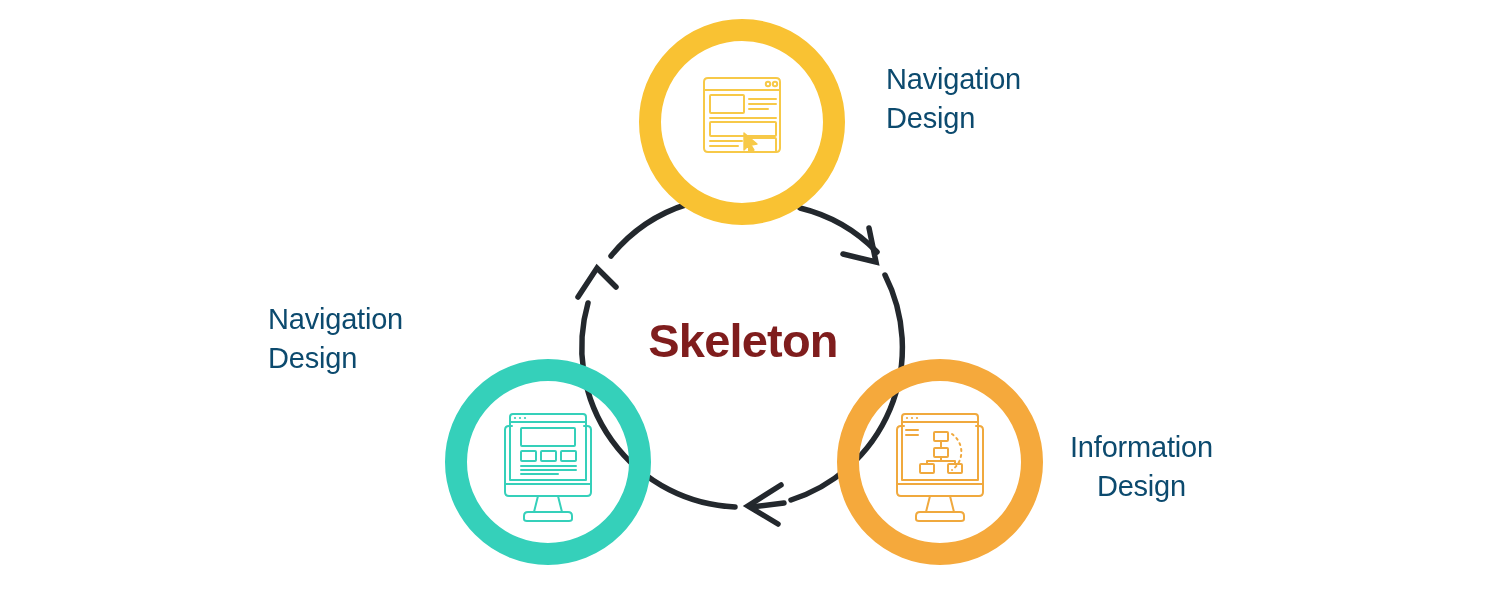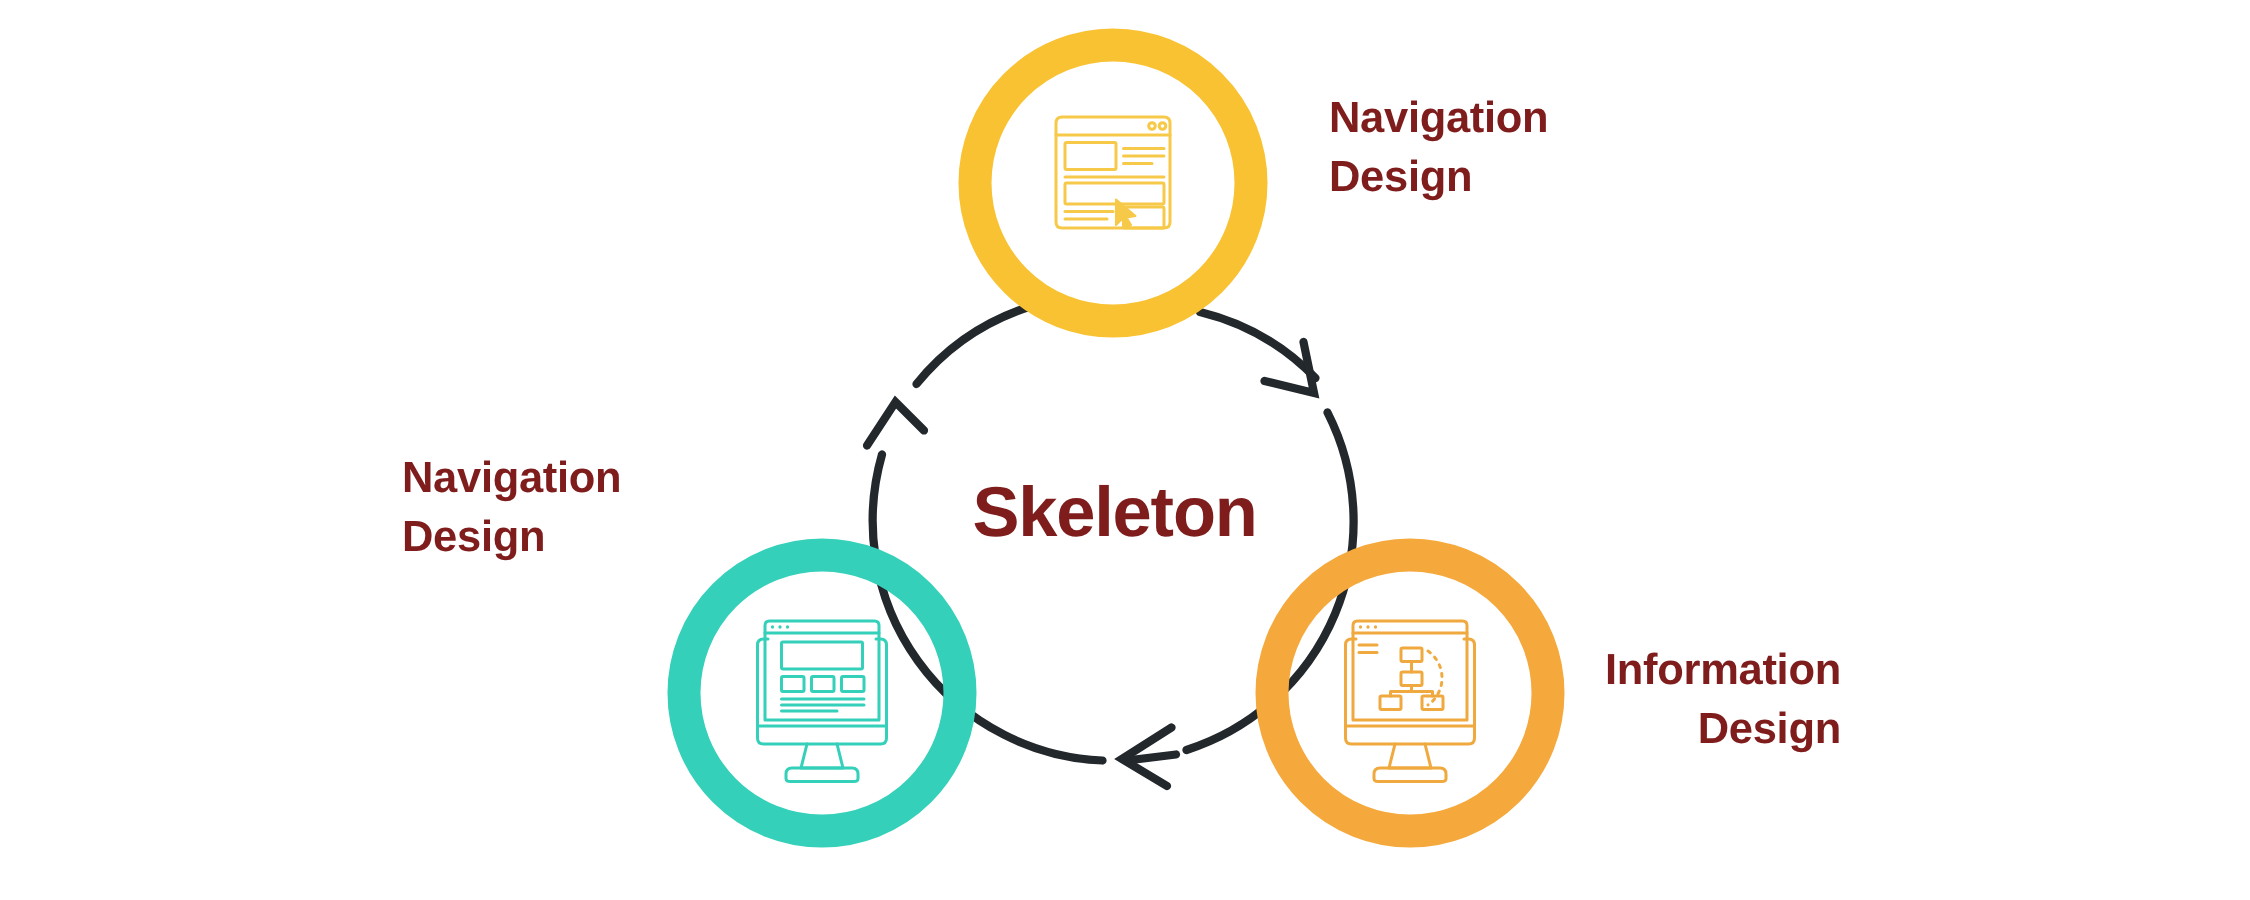--- a/index.html
+++ b/index.html
@@ -22,36 +22,36 @@
   .cycle-svg {
     position: absolute;
     left: 0;
     top: 0;
     width: 1500px;
     height: 600px;
   }
   .node-label {
     position: absolute;
     font-family: "Liberation Sans", sans-serif;
-    font-weight: bold;
+    font-weight: normal;
     font-size: 29px;
     line-height: 39px;
-    color: #7f1d1d;
+    color: #0c4a6e;
     letter-spacing: -0.2px;
     white-space: pre-line;
   }
   .label-navigation {
     left: 886px;
     top: 60px;
     text-align: left;
   }
   .label-information {
     left: 1070px;
     top: 428px;
-    text-align: right;
+    text-align: center;
   }
   .label-interface {
     left: 268px;
     top: 300px;
     text-align: left;
   }
   .center-title {
     position: absolute;
     left: 553px;
     top: 310px;

